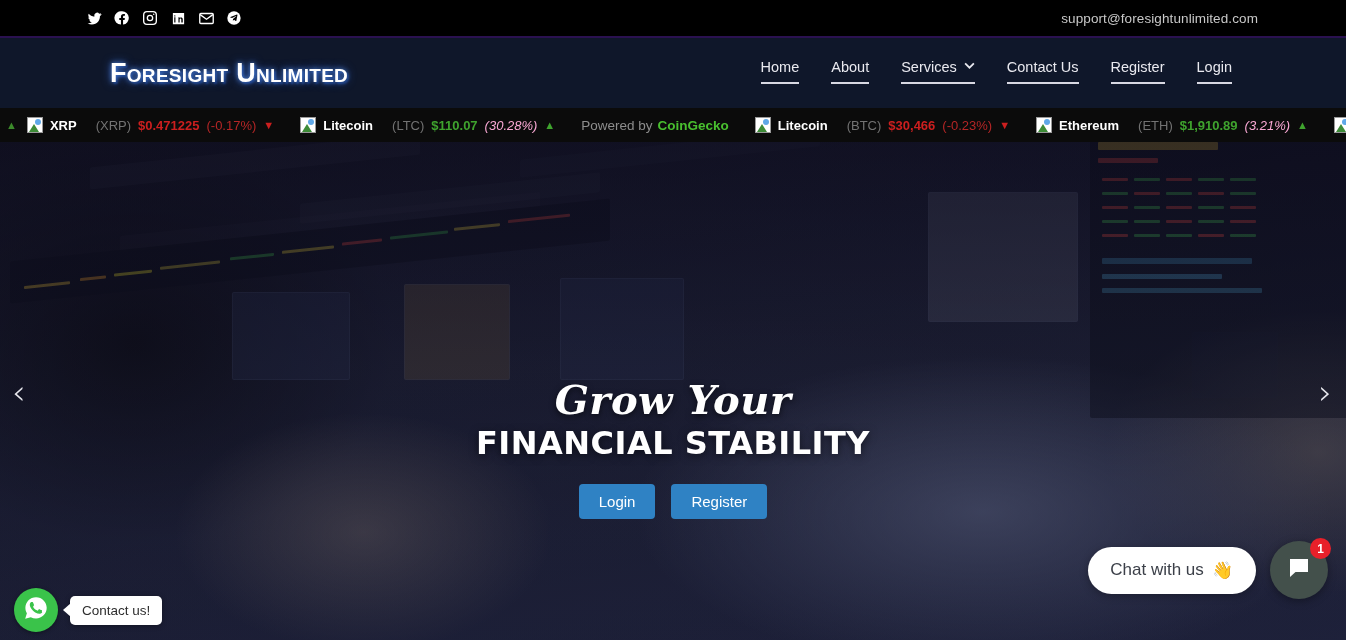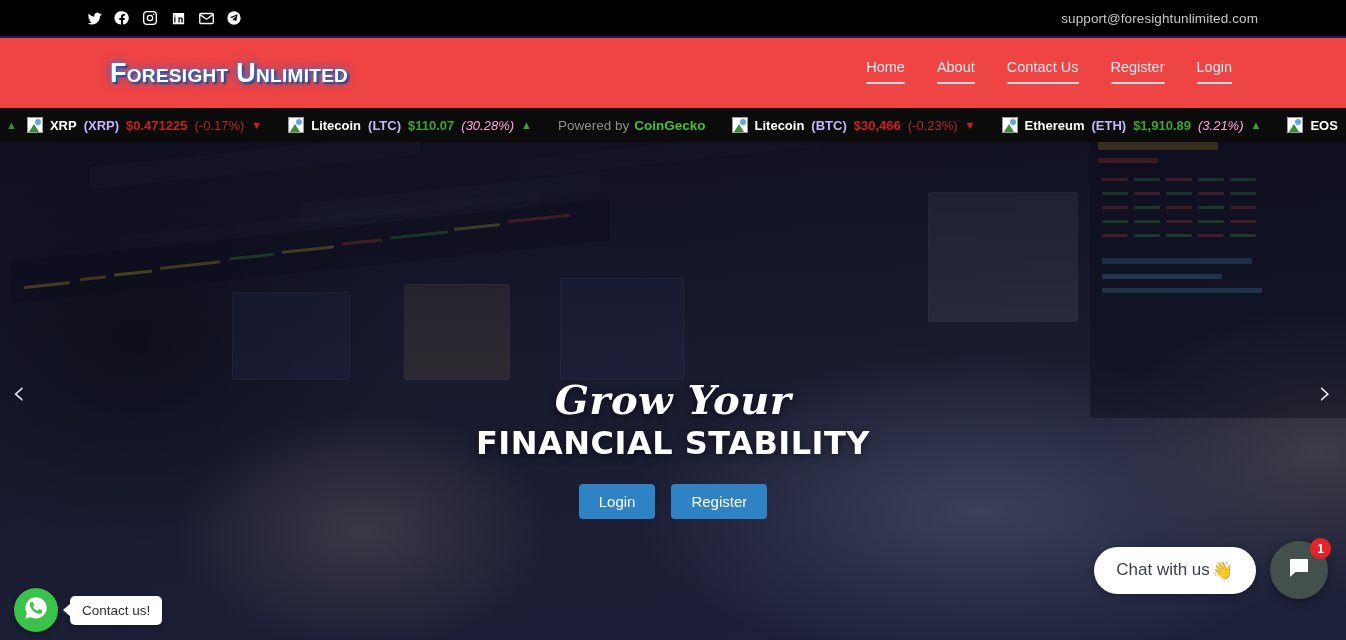--- a/index.html
+++ b/index.html
@@ -26,21 +26,21 @@
   .social-ic svg { display:block; }
   .topbar-email {
     position:absolute; right:88px; top:0; height:36px;
     display:flex; align-items:center;
     color:#c8c8c8; font-size:13.5px; letter-spacing:.1px;
   }
   .purple-rule { height:2px; background:#2a1150; width:100%; }
 
   
   .header {
-    height:70px; background:#ef4444; position:relative;
+    height:70px; background:#0f172a; position:relative;
     display:flex; align-items:center;text-decoration:underline;
   }
   .logo {
     position:absolute; left:110px; top:50%; transform:translateY(-50%);
     font-family:"Liberation Sans", sans-serif;
     font-weight:bold; font-size:27px; letter-spacing:.3px;
     color:#ffffff; font-variant:small-caps;
     text-shadow: 0 0 5px #4d7ecf, 0 0 10px #2d5ab5, 2px 2px 2px #12306e;
     white-space:nowrap;
   }
@@ -86,21 +86,21 @@
     content:""; position:absolute; left:1px; top:6px;
     width:0; height:0;
     border-left:5px solid transparent; border-right:5px solid transparent;
     border-bottom:8px solid #3d8b37;
   }
   .broken-img::after {
     content:""; position:absolute; right:1px; top:1px;
     width:6px; height:6px; background:#5fa8e8; border-radius:50%;
   }
   .tk-name { color:#ffffff; font-weight:bold; }
-  .tk-sym  { color:#c4b5fd; font-weight:bold; }
+  .tk-sym  { color:#737373; font-weight:normal;margin-left:12px; }
   .tk-price.up   { color:#3fa32e; font-weight:bold; }
   .tk-price.down { color:#cc1f1f; font-weight:bold; }
   .tk-chg.up     { color:#f9a8d4;font-style:italic; }
   .tk-chg.down   { color:#b52626; }
   .tk-caret.up   { color:#3fa32e; font-size:11px; }
   .tk-caret.down { color:#cc1f1f; font-size:11px; }
   .powered {
     color:#8d8d8d; font-size:13.5px; margin-right:26px;
     display:inline-flex; gap:5px;
   }
@@ -203,21 +203,21 @@
 
   
   .chat-wrap {
     position:absolute; right:18px; bottom:41px; z-index:30;
     display:flex; align-items:center; gap:14px;
   }
   .chat-pill {
     background:#ffffff; border-radius:26px;
     padding:13px 22px; font-size:17px; color:#3c4049;
     box-shadow:0 2px 9px rgba(0,0,0,.3); cursor:pointer;
-    display:flex; align-items:center; gap:3px; white-space:nowrap;
+    display:flex; align-items:center; gap:9px; white-space:nowrap;
   }
   .chat-btn {
     position:relative; width:58px; height:58px; border-radius:50%;
     background:#43504b; display:flex; align-items:center; justify-content:center;
     cursor:pointer; box-shadow:0 2px 9px rgba(0,0,0,.35);
   }
   .chat-badge {
     position:absolute; top:-3px; right:-3px;
     min-width:21px; height:21px; border-radius:50%;
     background:#e8202a; color:#fff; font-size:12px; font-weight:bold;
@@ -270,20 +270,28 @@
 <div class="purple-rule"></div>
 
 <div class="header">
   <div class="logo">Foresight Unlimited</div>
   <div class="nav">
     <div class="nav-item">
       <span class="nav-label">Home</span>
     </div>
     <div class="nav-item">
       <span class="nav-label">About</span>
+    </div>
+    <div class="nav-item">
+      <span class="nav-label">Services</span>
+      <span class="chev">
+        <svg width="11" height="7" viewBox="0 0 12 8" fill="none" stroke="#e9e9ef" stroke-width="2">
+            <path d="M1 1.5 6 6.5 11 1.5"></path>
+          </svg>
+      </span>
     </div>
     <div class="nav-item">
       <span class="nav-label">Contact Us</span>
     </div>
     <div class="nav-item">
       <span class="nav-label">Register</span>
     </div>
     <div class="nav-item">
       <span class="nav-label">Login</span>
     </div>

